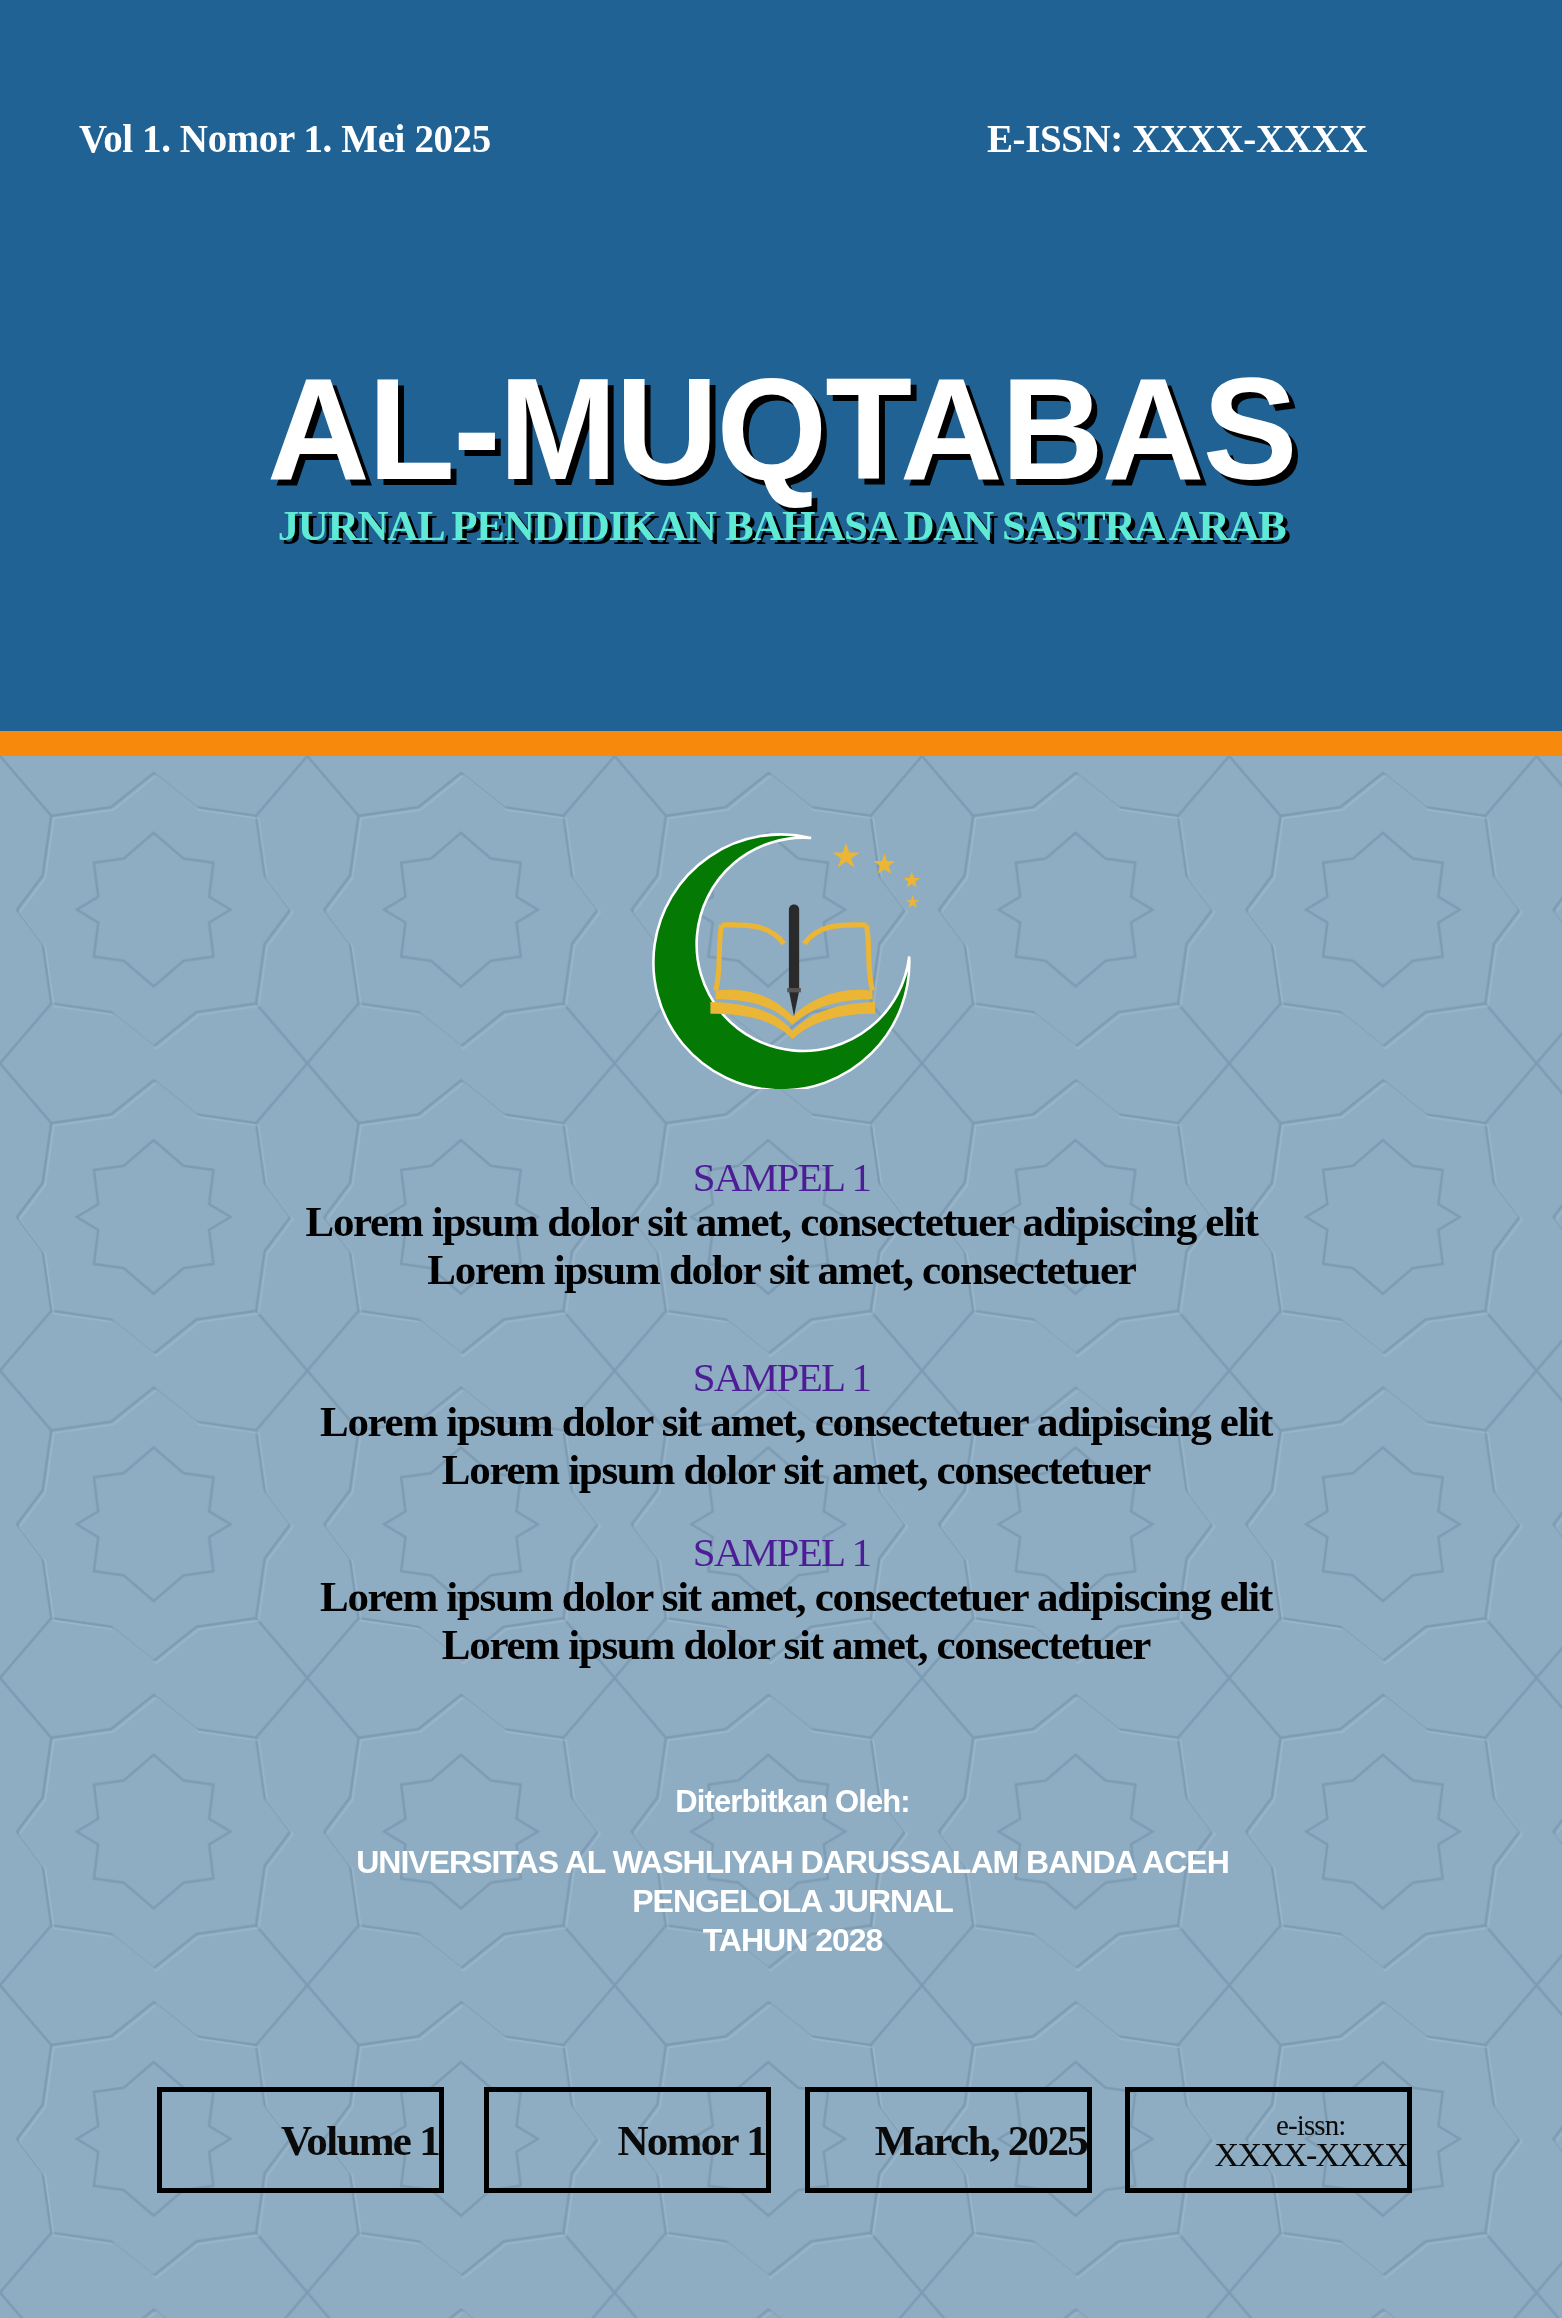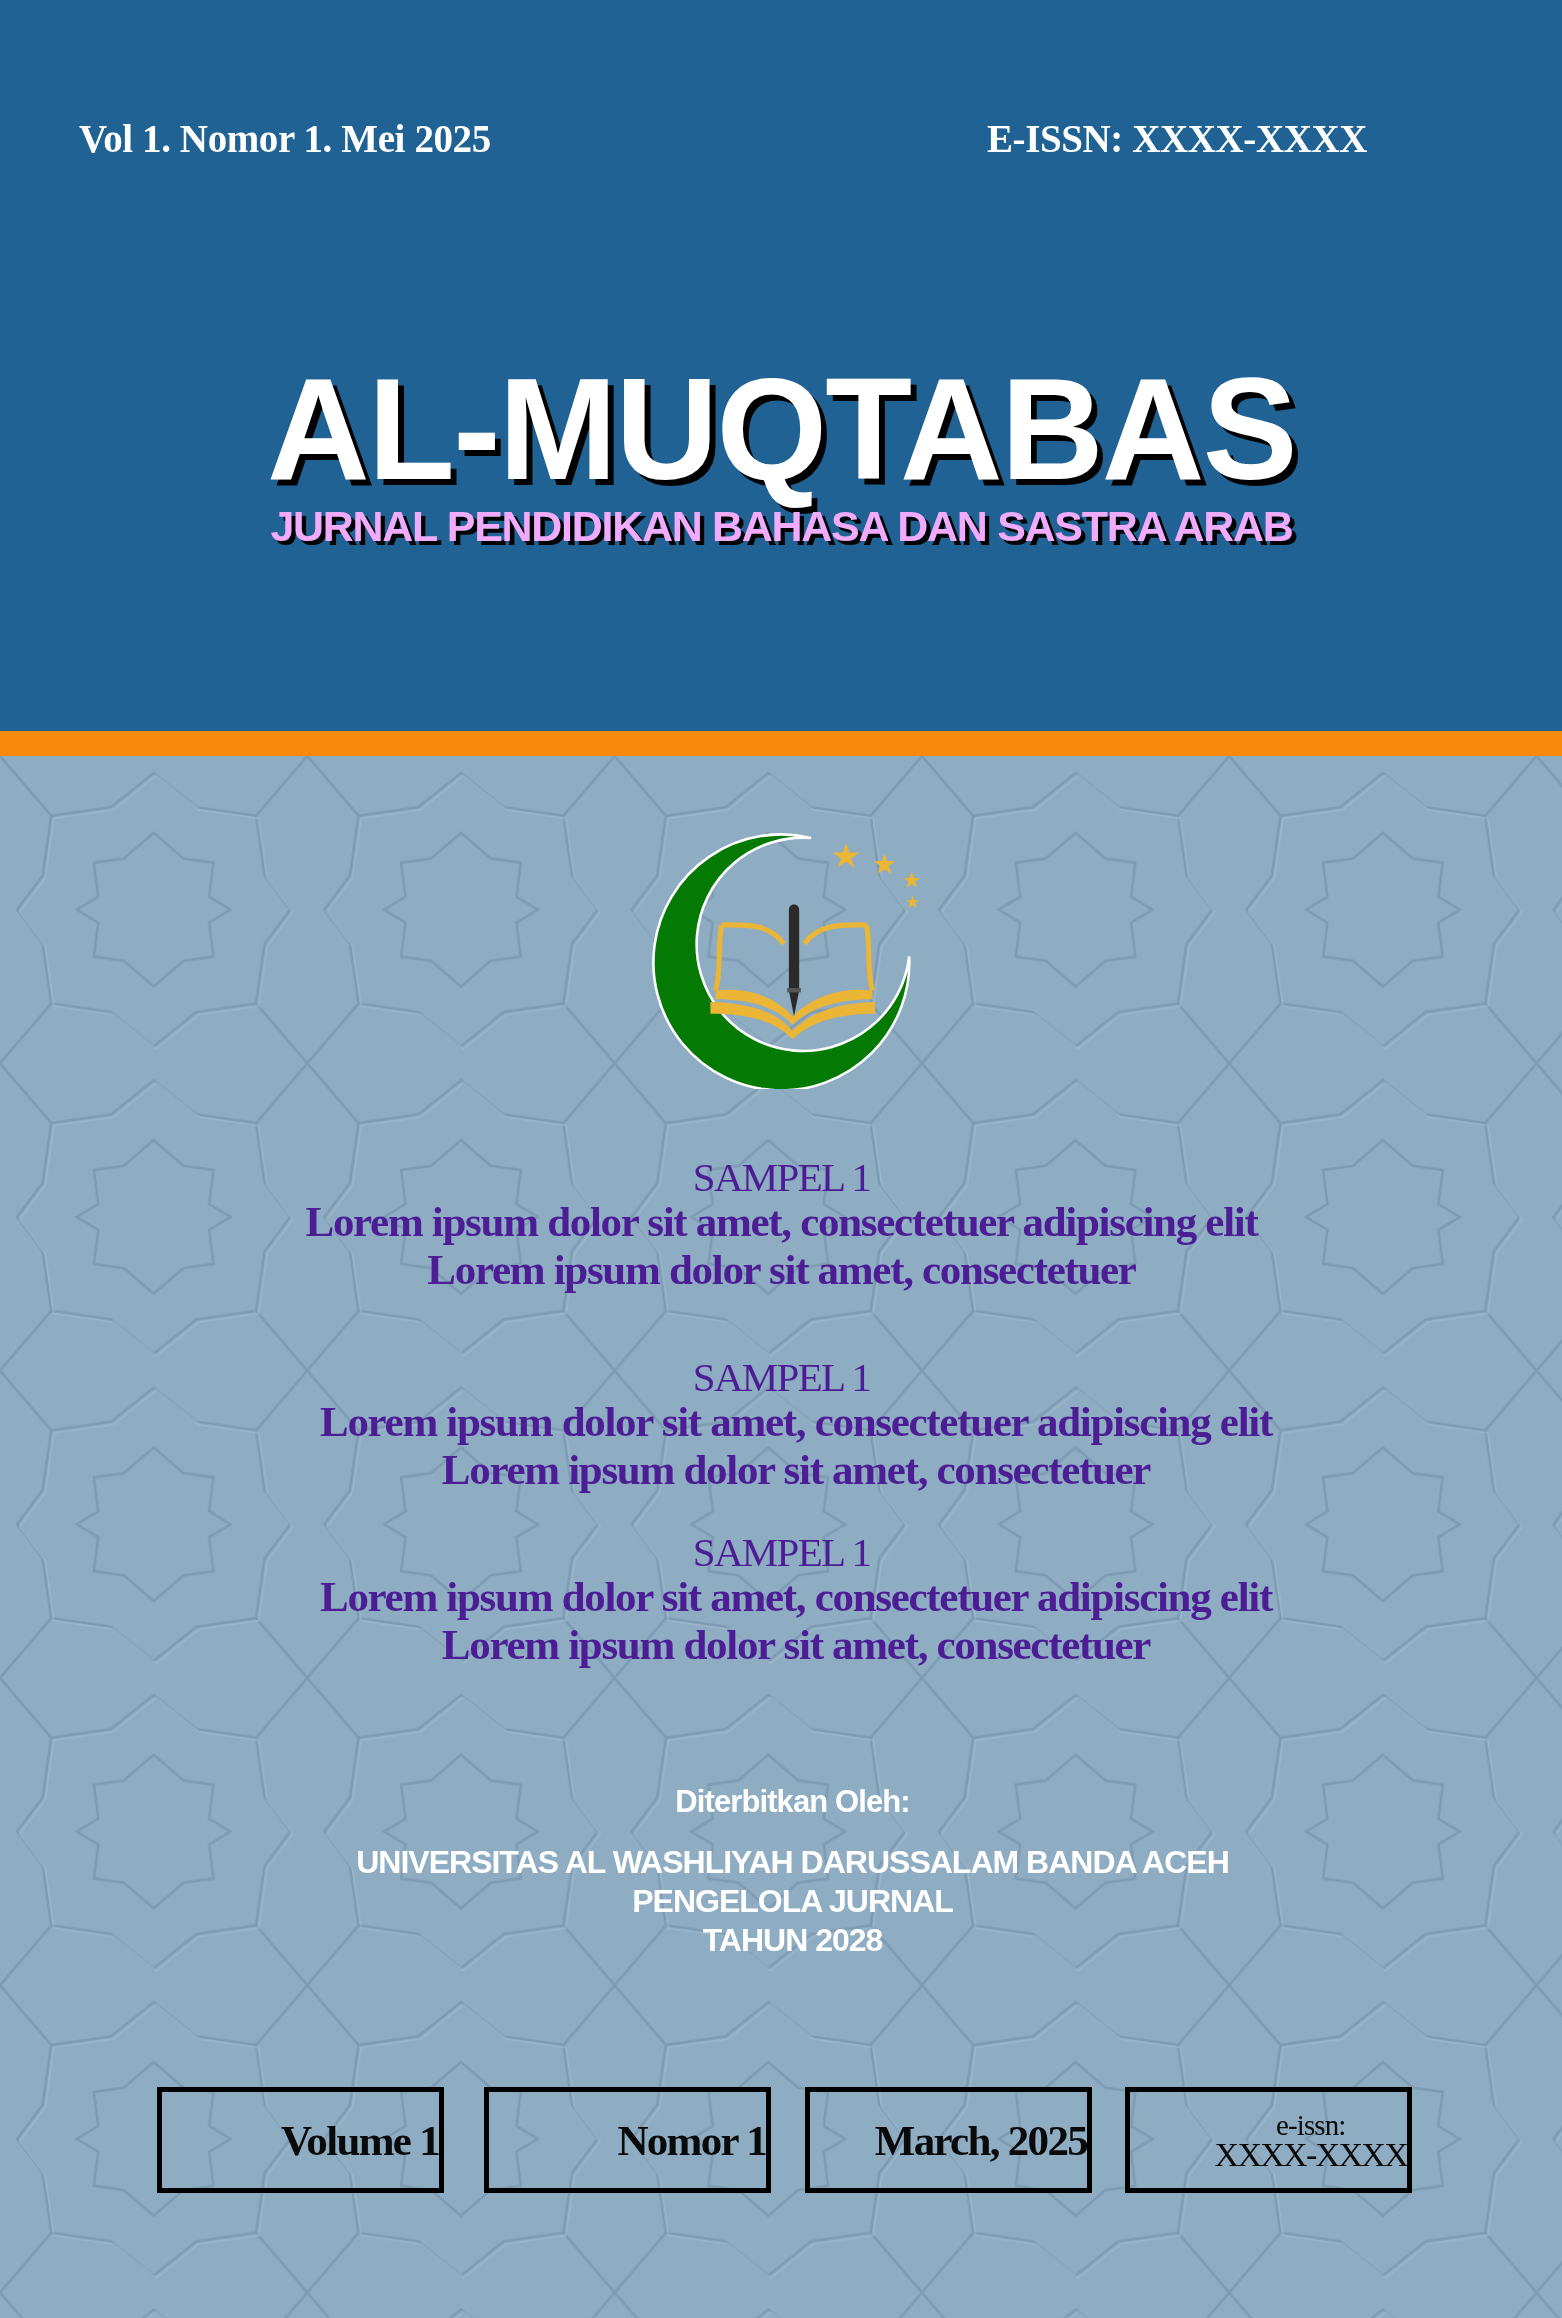--- a/index.html
+++ b/index.html
@@ -7,27 +7,27 @@
   .header { position: absolute; left: 0; top: 0; width: 1563px; height: 731px; background: #1f6293; }
   .stripe { position: absolute; left: 0; top: 731px; width: 1563px; height: 25px; background: #f78a0c; }
   .body-bg { position: absolute; left: 0; top: 756px; width: 1563px; height: 1563px; background: #8eacc2; overflow: hidden; }
   .body-bg svg { position: absolute; left: 0; top: 0; }
 
   .meta { position: absolute; top: 116px; font-family: "Liberation Serif", serif; font-weight: bold; color: #fff; font-size: 39px; letter-spacing: -0.4px; }
   .meta-left { left: 79px; }
   .meta-right { left: 987px; }
 
   .title { position: absolute; left: 0; width: 1563px; top: 357px; text-align: center; font-family: "Liberation Sans", sans-serif; font-weight: bold; color: #fff; font-size: 145px; line-height: 145px; letter-spacing: -1.7px; text-shadow: 6px 6px 0 #000; transform: scaleX(0.98); }
-  .subtitle { position: absolute; left: 0; width: 1563px; top: 502px; text-align: center; font-family: Liberation Sans, sans-serif; font-weight: bold; color: #f0abfc; font-size: 43px; line-height: 48px; letter-spacing: -1.3px; text-shadow: 4.3px 4.3px 0 #000; }
+  .subtitle { position: absolute; left: 0; width: 1563px; top: 502px; text-align: center; font-family: Liberation Serif, serif; font-weight: bold; color: #5eead4; font-size: 43px; line-height: 48px; letter-spacing: -1.3px; text-shadow: 4.3px 4.3px 0 #000; }
 
   .logo { position: absolute; left: 649px; top: 824px; width: 273px; height: 265px; }
 
   .article { position: absolute; left: 0; width: 1563px; text-align: center; font-family: "Liberation Serif", serif; }
   .article .label { color: #4c1d95; font-size: 41px; line-height: 41px; letter-spacing: -1.7px; }
-  .article .line { color: #4c1d95; font-size: 43px; line-height: 48px; letter-spacing: -1.3px; font-weight: bold; }
+  .article .line { color: #000000; font-size: 43px; line-height: 48px; letter-spacing: -1.3px; font-weight: bold; }
   .a1 { top: 1157px; }
   .a2 { top: 1357px; }
   .a3 { top: 1532px; }
   .a2 .line, .a3 .line { padding-left: 29px; }
 
   .publisher { position: absolute; left: 0; width: 1563px; text-align: center; font-family: "Liberation Sans", sans-serif; font-weight: bold; color: #fff; margin-left: 11px; }
   .pub-label { top: 1784px; font-size: 31px; letter-spacing: -0.9px; }
   .pub-lines { top: 1843px; font-size: 32px; line-height: 39px; letter-spacing: -1px; }
 
   .boxes { position: absolute; top: 2087px; left: 157px; }

